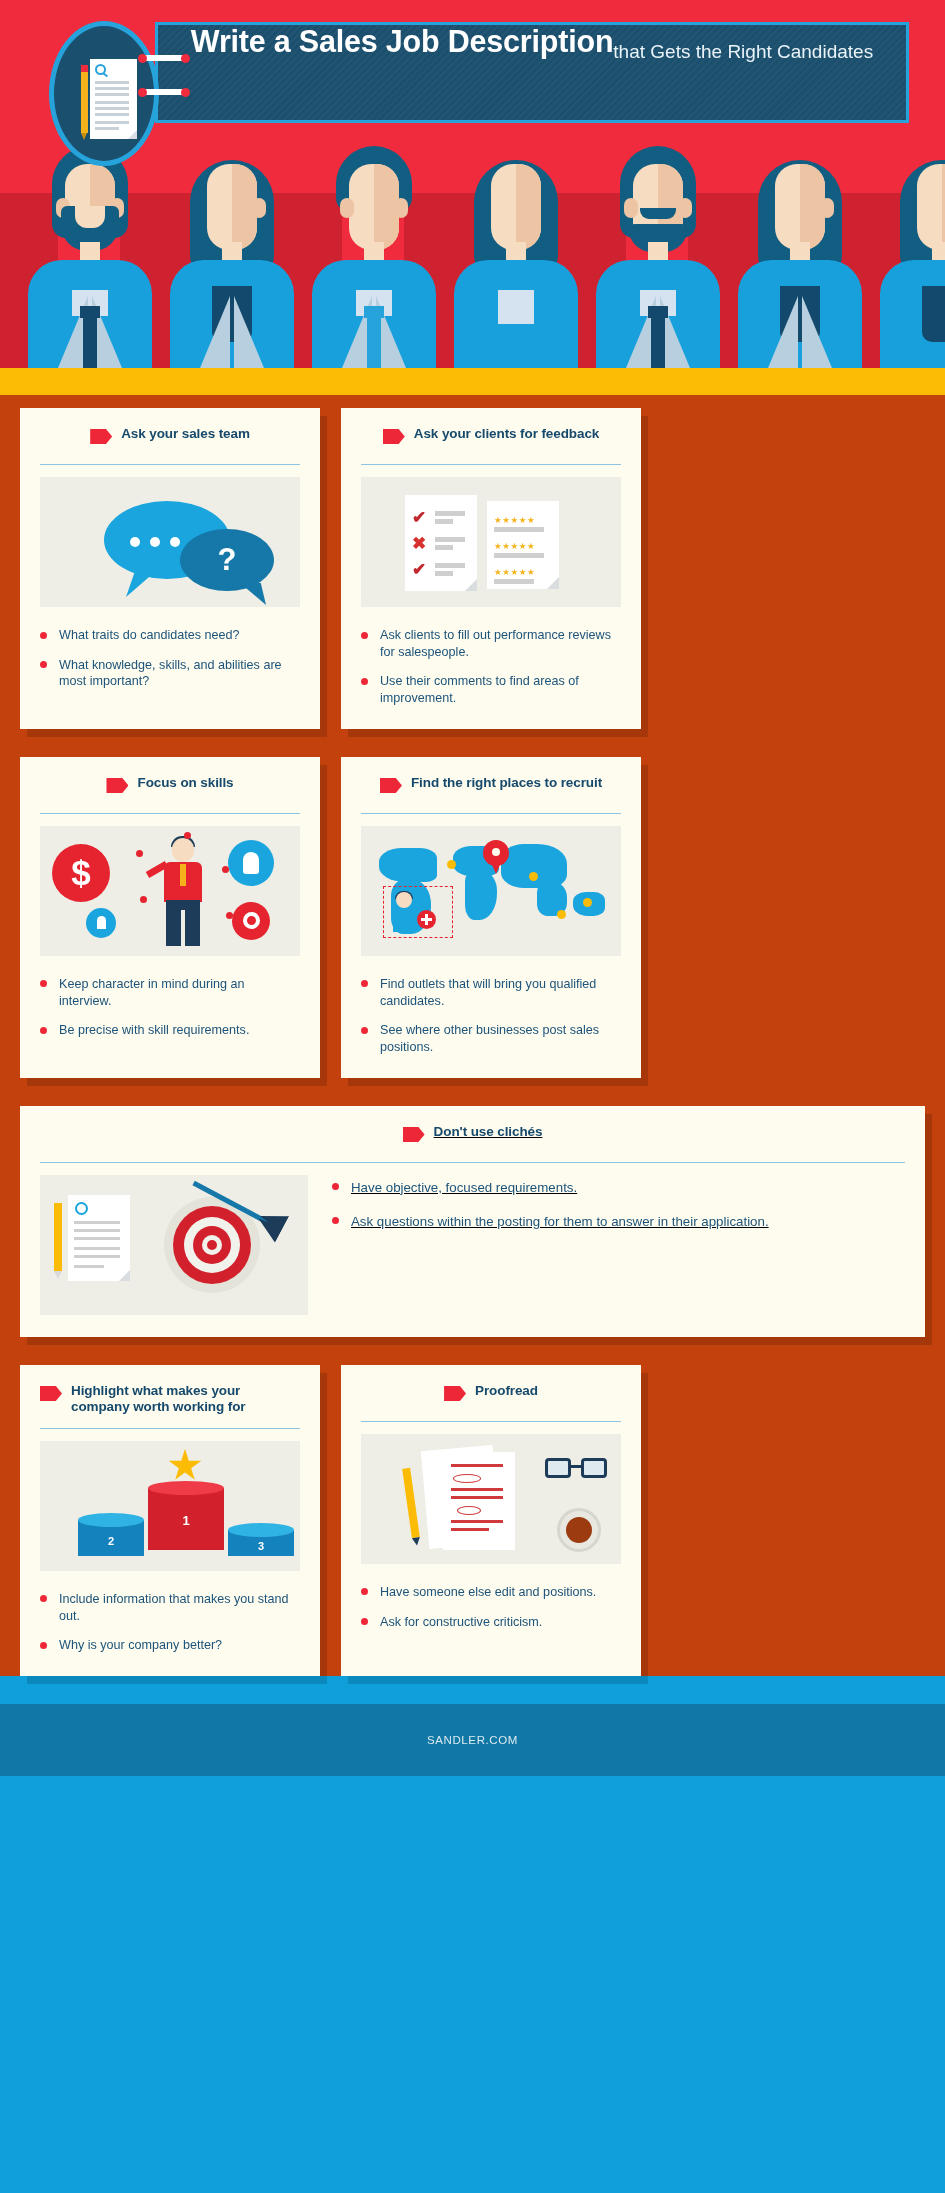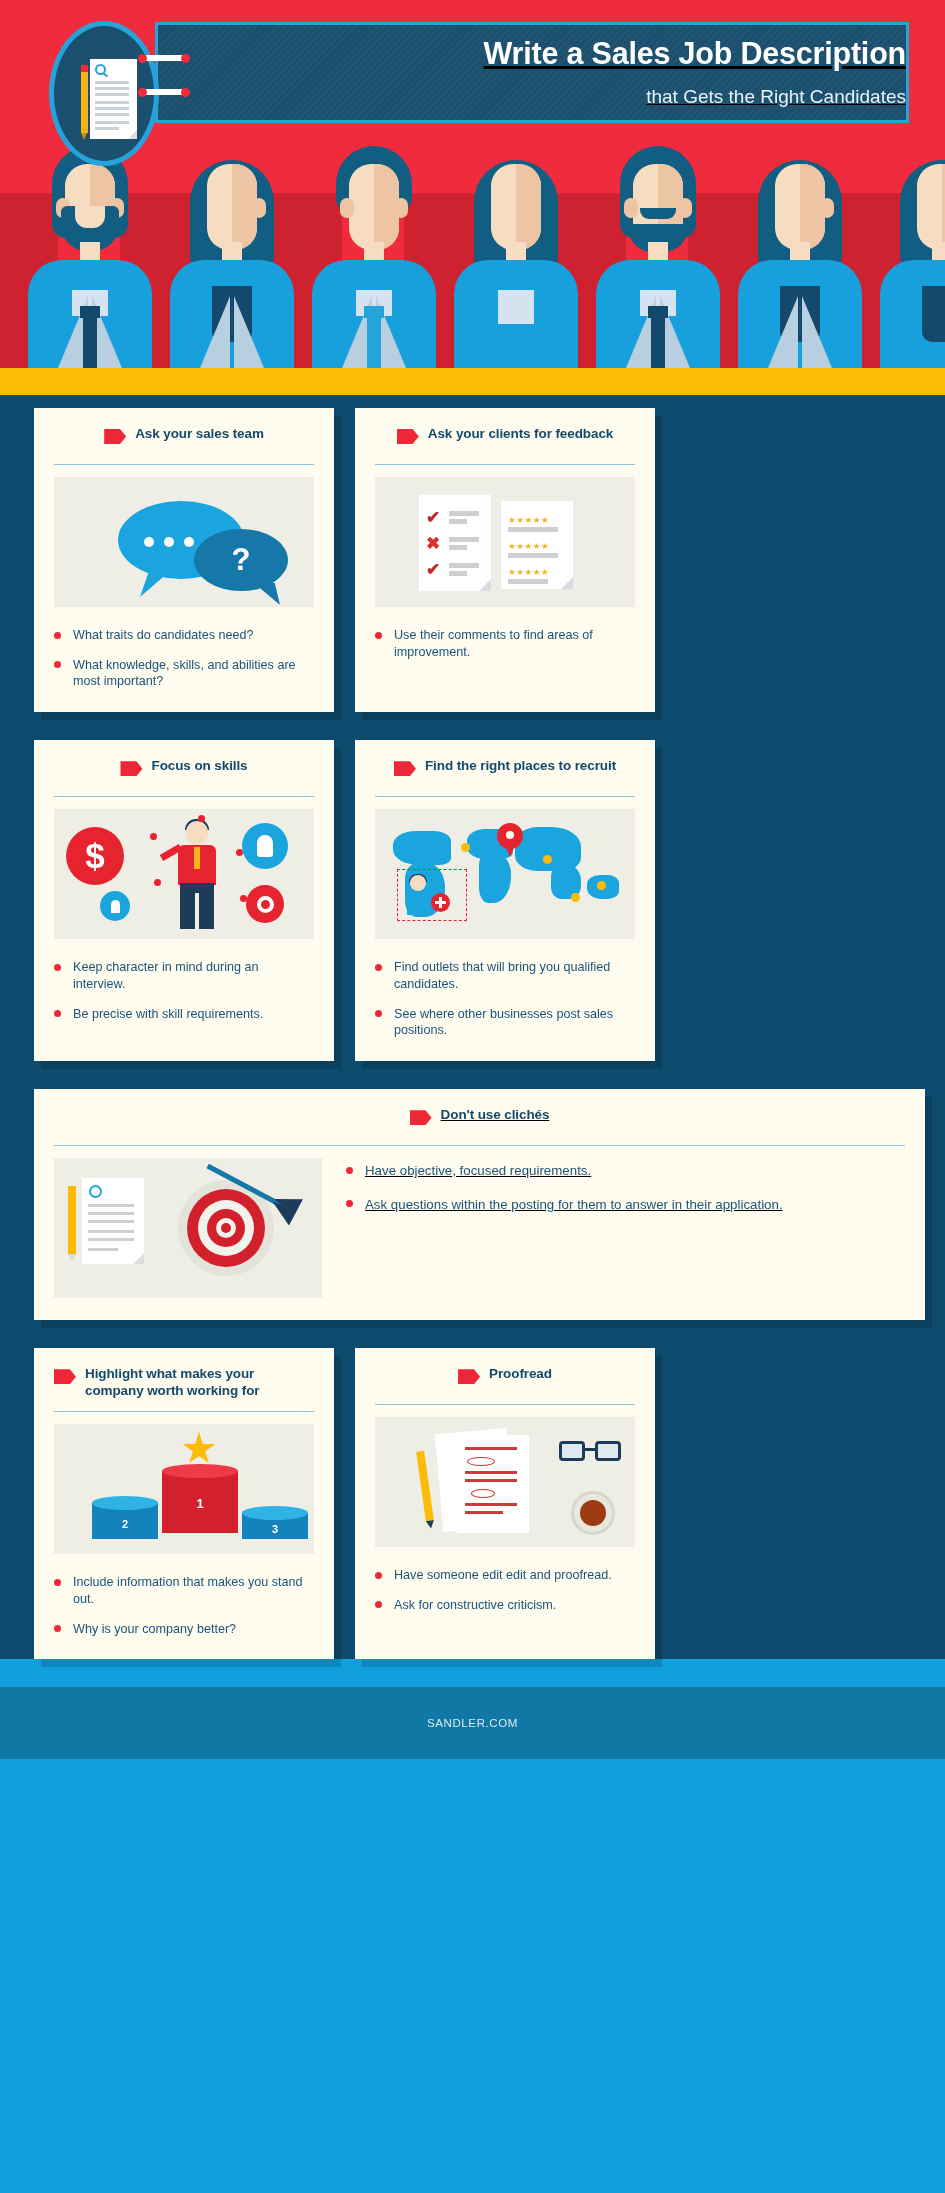--- a/index.html
+++ b/index.html
@@ -61,24 +61,23 @@
     width:5px; height:2px; background:#27a3dc; transform:rotate(40deg);
   }
 
   .title-box {
     position: absolute;
     left: 155px; top: 22px;
     width: 754px; height: 101px;
     background: #1b4f6e;
     border: 3px solid #27a3dc;
     z-index: 3;
-    display: flex; flex-direction: column;
-    align-items: flex-end; justify-content: center;
+    display: flex; 
+    align-items: flex-start; justify-content: center;
     background-image: repeating-linear-gradient(135deg, rgba(255,255,255,.035) 0 2px, transparent 2px 5px);
-    text-decoration: underline;
   }
   .title-main {
     color: #ffffff;
     font-size: 30.5px;
     font-weight: bold;
     letter-spacing: -0.2px;
     line-height: 1.05;
     text-align: center;
   }
   .title-sub {
@@ -113,21 +112,21 @@
   .p-lapelR { right:30px; clip-path: polygon(0 0, 100% 100%, 0 100%); }
   .p-tie { position:absolute; left:55px; bottom:0; width:14px; height:62px; background:#12496c; }
   .p-tie.cyan { background:#27a3dc; }
   .p-tie:before { content:''; position:absolute; left:-3px; top:0; width:20px; height:12px; background:inherit; }
   .p-shirt { position:absolute; left:44px; bottom:52px; width:36px; height:26px; background:#d4e3ef; }
   .p-collarin { position:absolute; left:42px; bottom:26px; width:40px; height:56px; background:#12496c; border-radius:0 0 10px 10px;}
 
   .yellow-bar { position:absolute; left:0; bottom:0; width:945px; height:27px; background:#fcbc05; }
 
   
-  .body-wrap { background:#0c4a6e; padding: 13px 0 0 14px; }
+  .body-wrap { background:#c2410c; padding: 13px 0 0 0; }
   .row { display:flex; padding: 0 20px; gap: 21px; margin-bottom: 28px; }
   .card {
     background:#fdfcef;
     position:relative;
     box-shadow: 7px 8px 0 rgba(0,0,0,0.14);
     padding: 18px 20px 22px 20px;
   }
   .card.half { width: 300px; }
   .card.full  { width: 100%; text-decoration: underline; }
 
@@ -490,20 +489,21 @@
             <div class="stars" style="top:14px;">★★★★★</div>
             <div class="rev-line" style="position:absolute; left:7px; top:26px; width:50px;"></div>
             <div class="stars" style="top:40px;">★★★★★</div>
             <div class="rev-line" style="position:absolute; left:7px; top:52px; width:50px;"></div>
             <div class="stars" style="top:66px;">★★★★★</div>
             <div class="rev-line" style="position:absolute; left:7px; top:78px; width:40px;"></div>
             <div class="rev-corner"></div>
           </div>
         </div>
         <ul class="bullets">
+          <li>Ask clients to fill out performance reviews for salespeople.</li>
           <li>Use their comments to find areas of improvement.</li>
         </ul>
       </div>
     </div>
 
     <div class="row">
 
       <div class="card half">
         <div class="card-head">
           <div class="pennant"></div>
@@ -672,21 +672,21 @@
           <div class="pf-glasses">
             <div class="l"></div>
               <div class="br"></div>
               <div class="r"></div>
           </div>
           <div class="pf-cup">
               <div class="in"></div>
             </div>
         </div>
         <ul class="bullets">
-          <li>Have someone edit edit and proofread.</li>
+          <li>Have someone else edit and positions.</li>
           <li>Ask for constructive criticism.</li>
         </ul>
       </div>
     </div>
   </div>
 
   <div class="footer">
     <div class="footer-text">SANDLER.COM</div>
   </div>
 </div>

